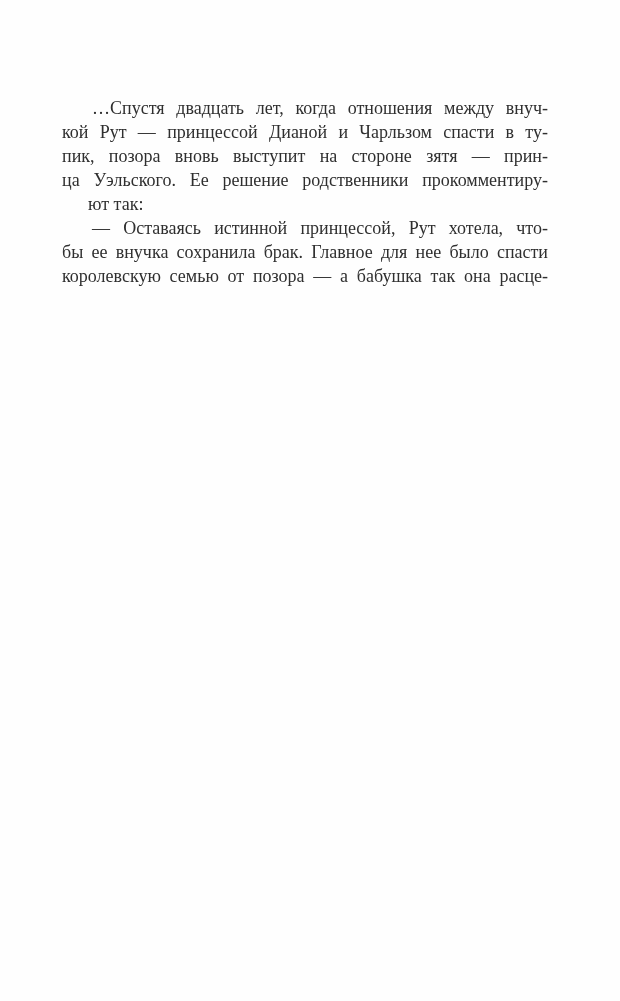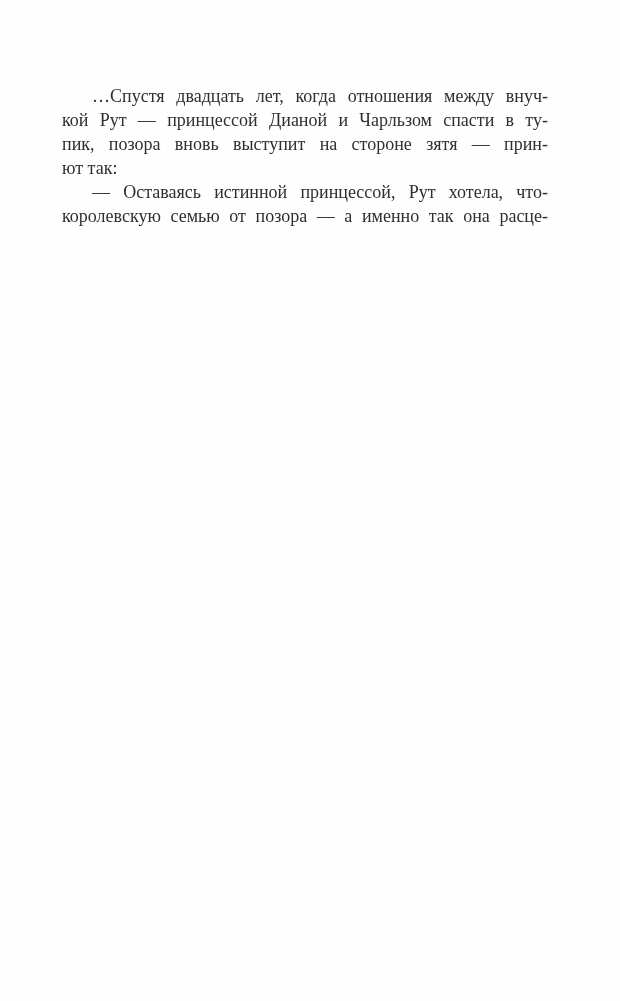--- a/index.html
+++ b/index.html
@@ -11,46 +11,49 @@
     position: relative;
     width: 620px;
     height: 1001px;
     background: #fefefe;
     overflow: hidden;
     font-family: "Liberation Serif", "DejaVu Serif", serif;
   }
   .text-block {
     position: absolute;
     left: 62px;
-    top: 84px;
+    top: 96px;
     width: 486px;
     color: #2f2f2f;
     font-size: 18px;
     line-height: 24px;
     -webkit-font-smoothing: antialiased;
   }
   .line {
     margin: 0;
     padding: 0;
     text-align: justify;
     text-align-last: justify;
   }
   .line.para-end {
     text-align: left;
     text-align-last: left;
+    margin-left: 26px;
   }
   .line.indent {
     text-indent: 30px;
   }
 </style>
 </head>
 <body>
 
 <div class="page">
   <div class="text-block">
     <p class="line indent">…Спустя двадцать лет, когда отношения между внуч-</p>
     <p class="line">кой Рут — принцессой Дианой и Чарльзом спасти в ту-</p>
     <p class="line">пик, позора вновь выступит на стороне зятя — прин-</p>
+    <p class="line">ца Уэльского. Ее решение родственники прокомментиру-</p>
     <p class="line para-end">ют так:</p>
     <p class="line indent">— Оставаясь истинной принцессой, Рут хотела, что-</p>
-    <p class="line">королевскую семью от позора — а именно так она расце-</p>
+    <p class="line">бы ее внучка сохранила брак. Главное для нее было спасти</p>
+    <p class="line">королевскую семью от позора — а бабушка так она расце-</p>
   </div>
 </div>
 
 </body></html>

